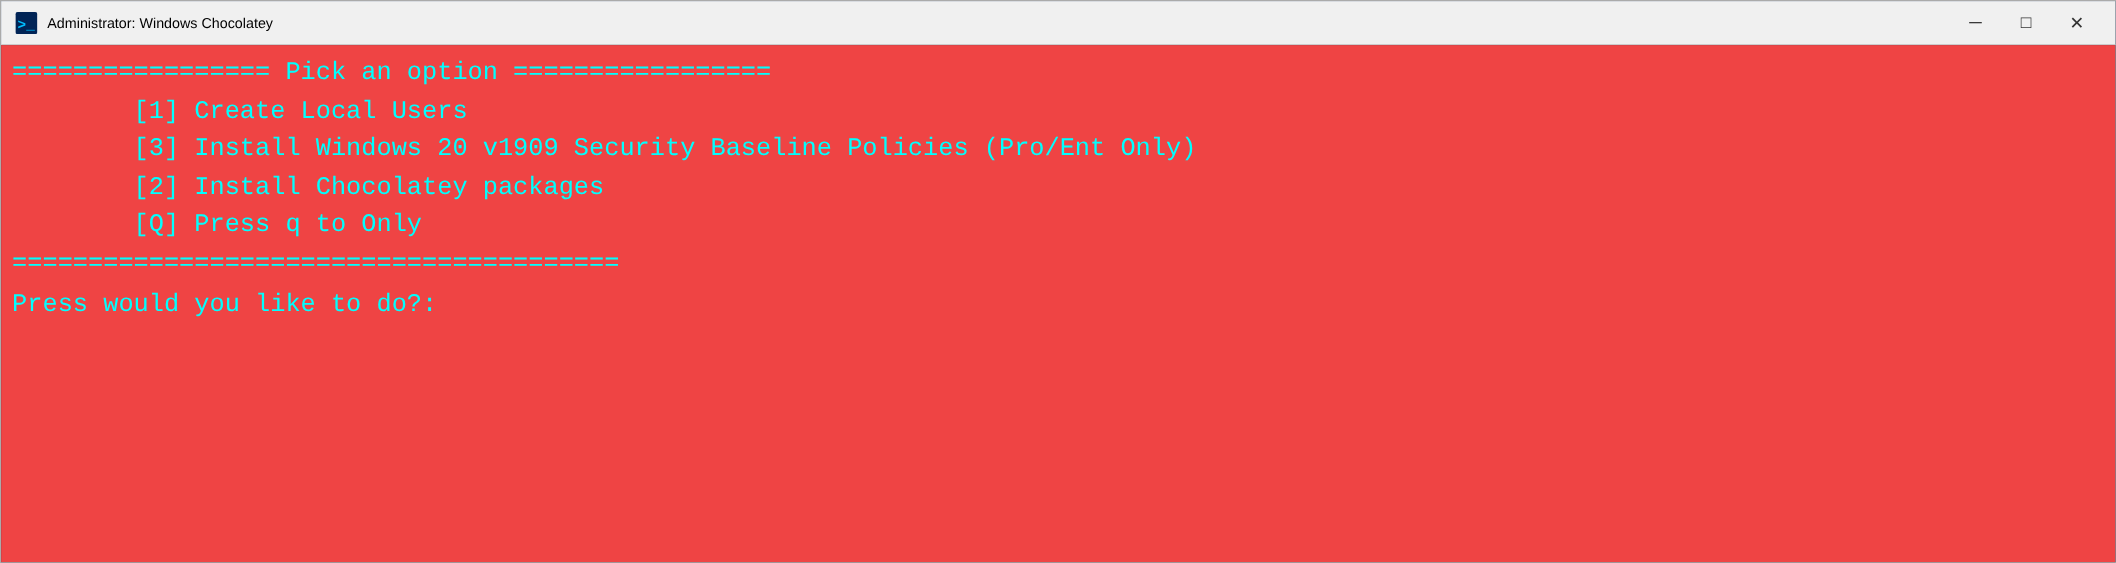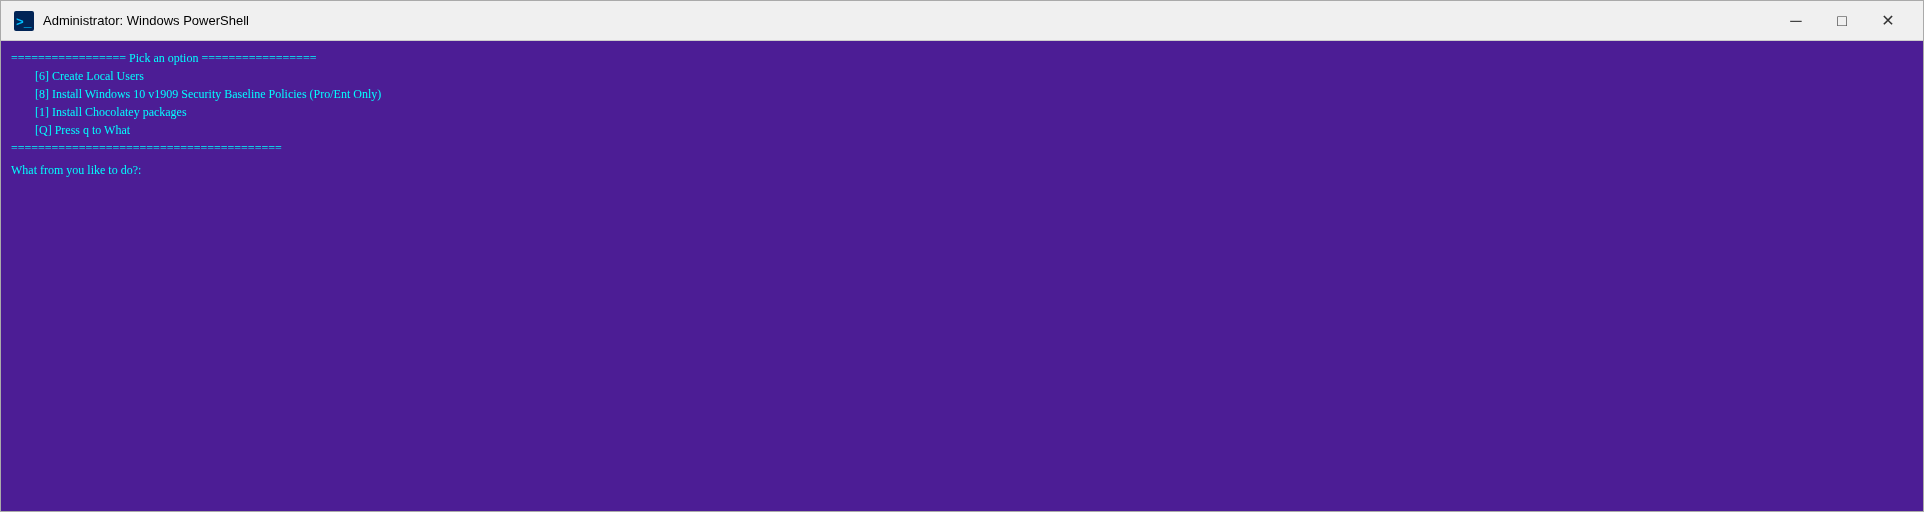--- a/index.html
+++ b/index.html
@@ -72,27 +72,27 @@
       display: flex;
       align-items: center;
       justify-content: center;
       font-size: 16px;
       color: #333;
       font-family: 'Segoe UI', Arial, sans-serif;
     }
 
     .terminal-body {
       flex: 1;
-      background: #4c1d95;
+      background: #ef4444;
       padding: 8px 10px;
       overflow: hidden;
       color: #00ffff;
-      font-size: 12px;
+      font-size: 23px;
       line-height: 1.5;
-      font-family: Liberation Serif, serif;
+      font-family: Liberation Mono, monospace;
       font-weight: 400;
     }
 
     .terminal-line {
       white-space: pre;
       display: block;
     }
 
     .prompt-line {
       margin-top: 4px;
@@ -105,30 +105,30 @@
 
 <div class="window">
 
   <div class="title-bar">
     <div class="title-bar-icon">
       <svg viewBox="0 0 20 20" fill="none" xmlns="http://www.w3.org/2000/svg">
         <rect width="20" height="20" rx="2" fill="#012456"></rect>
         <text x="2" y="15" font-size="13" fill="#00bfff" font-family="Courier New" font-weight="bold">&gt;_</text>
       </svg>
     </div>
-    <span class="title-bar-title">Administrator: Windows PowerShell</span>
+    <span class="title-bar-title">Administrator: Windows Chocolatey</span>
     <div class="title-bar-controls">
       <button class="title-bar-btn">─</button>
       <button class="title-bar-btn">□</button>
       <button class="title-bar-btn close">✕</button>
     </div>
   </div>
 
   <div class="terminal-body">
     <span class="terminal-line">================= Pick an option =================</span>
-    <span class="terminal-line">        [6] Create Local Users</span>
-    <span class="terminal-line">        [8] Install Windows 10 v1909 Security Baseline Policies (Pro/Ent Only)</span>
-    <span class="terminal-line">        [1] Install Chocolatey packages</span>
-    <span class="terminal-line">        [Q] Press q to What</span>
+    <span class="terminal-line">        [1] Create Local Users</span>
+    <span class="terminal-line">        [3] Install Windows 20 v1909 Security Baseline Policies (Pro/Ent Only)</span>
+    <span class="terminal-line">        [2] Install Chocolatey packages</span>
+    <span class="terminal-line">        [Q] Press q to Only</span>
     <span class="terminal-line">========================================</span>
-    <span class="prompt-line">What from you like to do?:</span>
+    <span class="prompt-line">Press would you like to do?:</span>
   </div>
 </div>
 
 </body></html>

